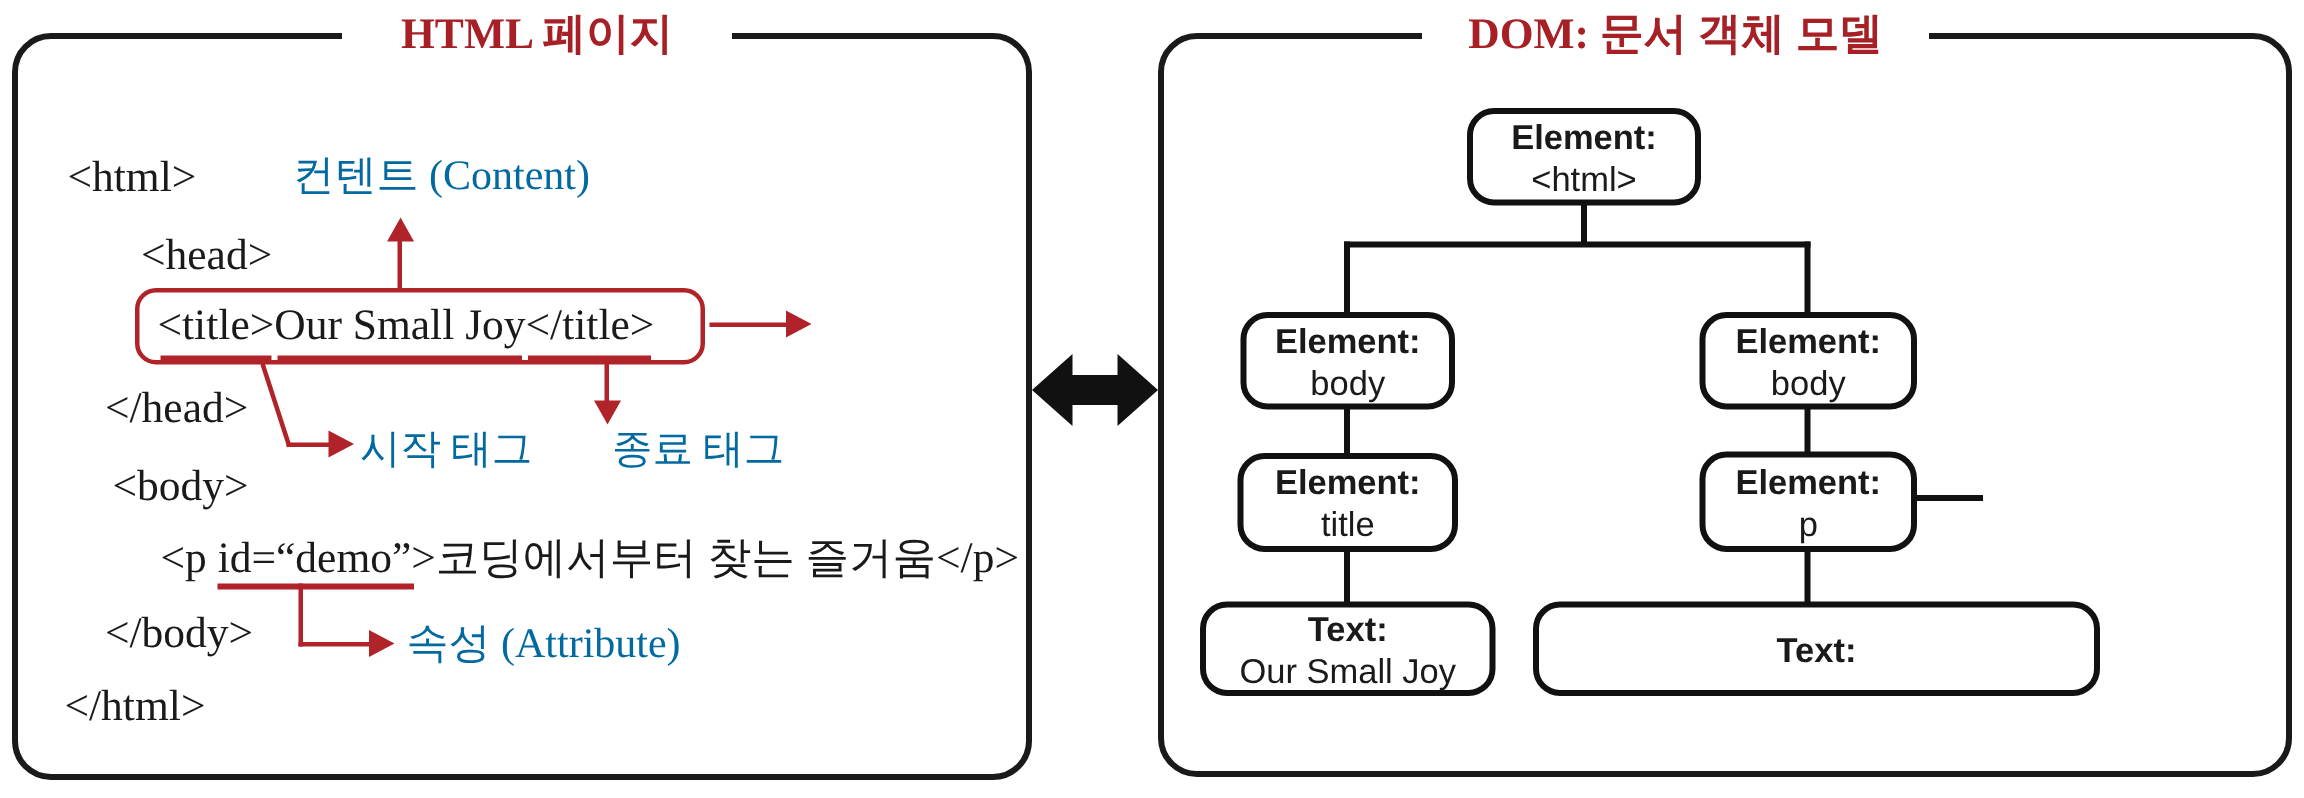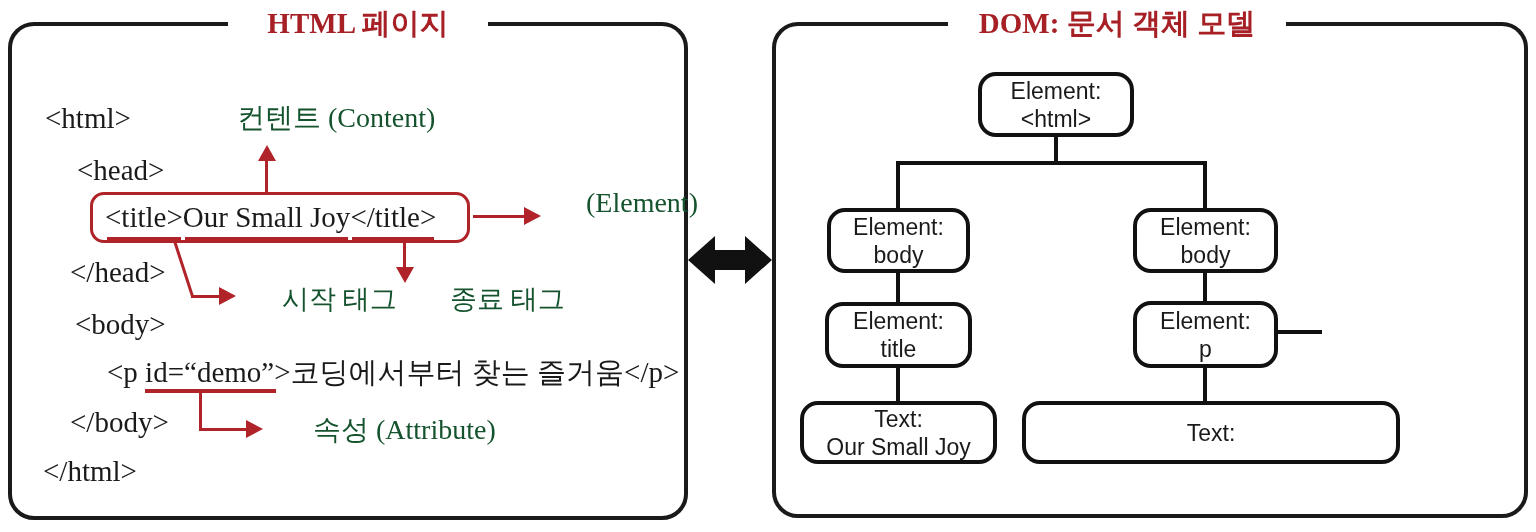--- a/index.html
+++ b/index.html
@@ -22,48 +22,48 @@
   .title-box{
     position:absolute;left:90px;top:192px;width:380px;height:51px;box-sizing:border-box;
     border:3px solid #b02328;border-radius:14px;background:#ffffff;
     display:flex;align-items:center;padding-left:12px;font-size:29px;white-space:nowrap;z-index:2;
   }
   .useg{position:relative;display:inline-block;}
   .useg::after{content:"";position:absolute;left:2px;right:2px;bottom:-7px;height:4px;background:#b02328;}
   .attr-useg{position:relative;display:inline-block;}
   .attr-useg::after{content:"";position:absolute;left:0px;right:-2px;bottom:-5px;height:4px;background:#b02328;}
   
-  .ann{position:absolute;color:#14532d;font-size:28px;line-height:30px;white-space:nowrap;margin-left:42px;}
+  .ann{position:absolute;color:#0369a1;font-size:28px;line-height:30px;white-space:nowrap;}
   .rline{position:absolute;background:#b02328;}
   .arrow-right{position:absolute;width:0;height:0;border-top:9px solid transparent;border-bottom:9px solid transparent;border-left:17px solid #b02328;}
   .arrow-up{position:absolute;width:0;height:0;border-left:9px solid transparent;border-right:9px solid transparent;border-bottom:16px solid #b02328;}
   .arrow-down{position:absolute;width:0;height:0;border-left:9px solid transparent;border-right:9px solid transparent;border-top:16px solid #b02328;}
   
   .node{
     position:absolute;box-sizing:border-box;border:4px solid #111111;border-radius:18px;background:#ffffff;
     display:flex;flex-direction:column;align-items:center;justify-content:center;
     font-family:"Liberation Sans", sans-serif;font-size:23px;line-height:28px;z-index:2;text-align:center;
   }
-  .node .ntype{font-weight:normal;}
+  .node .ntype{font-weight:bold;}
   .node .nvalue{font-weight:normal;}
   .node-textp .nvalue{font-size:27px;}
   .tline{position:absolute;background:#111111;z-index:1;}
   
   .dbl-arrow{position:absolute;left:688px;top:233px;width:84px;height:54px;}
 </style>
 </head>
 <body>
 
 <div class="canvas">
 
   <div class="panel panel-left"></div>
   <div class="panel-title panel-title-left">HTML 페이지</div>
 
   <div class="code" style="left:45px;top:102px;">&lt;html&gt;</div>
-  <div class="code" style="left:77px;top:154px;">&lt;head&gt;</div>
+  <div class="code" style="left:94px;top:154px;">&lt;head&gt;</div>
 
   <div class="title-box">
     <span class="useg">&lt;title&gt;</span>
       <span class="useg">Our Small Joy</span>
       <span class="useg">&lt;/title&gt;</span>
   </div>
 
   <div class="code" style="left:70px;top:256px;">&lt;/head&gt;</div>
   <div class="code" style="left:75px;top:308px;">&lt;body&gt;</div>
 
@@ -72,21 +72,20 @@
   <div class="code" style="left:70px;top:406px;">&lt;/body&gt;</div>
   <div class="code" style="left:43px;top:455px;">&lt;/html&gt;</div>
 
   <div class="ann" style="left:195px;top:103px;">컨텐트 (Content)</div>
   <div class="rline" style="left:265px;top:160px;width:3px;height:36px;"></div>
   <div class="arrow-up" style="left:258px;top:145px;"></div>
 
   <div class="rline" style="left:473px;top:215px;width:52px;height:3px;"></div>
   <div class="arrow-right" style="left:524px;top:207px;"></div>
   <div class="ann" style="left:535px;top:188px;width:130px;text-align:center;">
-    <div>(Element)</div>
   </div>
 
   <div class="rline" style="left:175px;top:241px;width:58px;height:3px;transform:rotate(72deg);transform-origin:0 50%;"></div>
   <div class="rline" style="left:191px;top:295px;width:30px;height:3px;"></div>
   <div class="arrow-right" style="left:219px;top:287px;"></div>
   <div class="ann" style="left:240px;top:284px;font-size:27px;">시작 태그</div>
 
   <div class="rline" style="left:403px;top:241px;width:3px;height:28px;"></div>
   <div class="arrow-down" style="left:396px;top:267px;"></div>
   <div class="ann" style="left:408px;top:284px;font-size:27px;">종료 태그</div>

